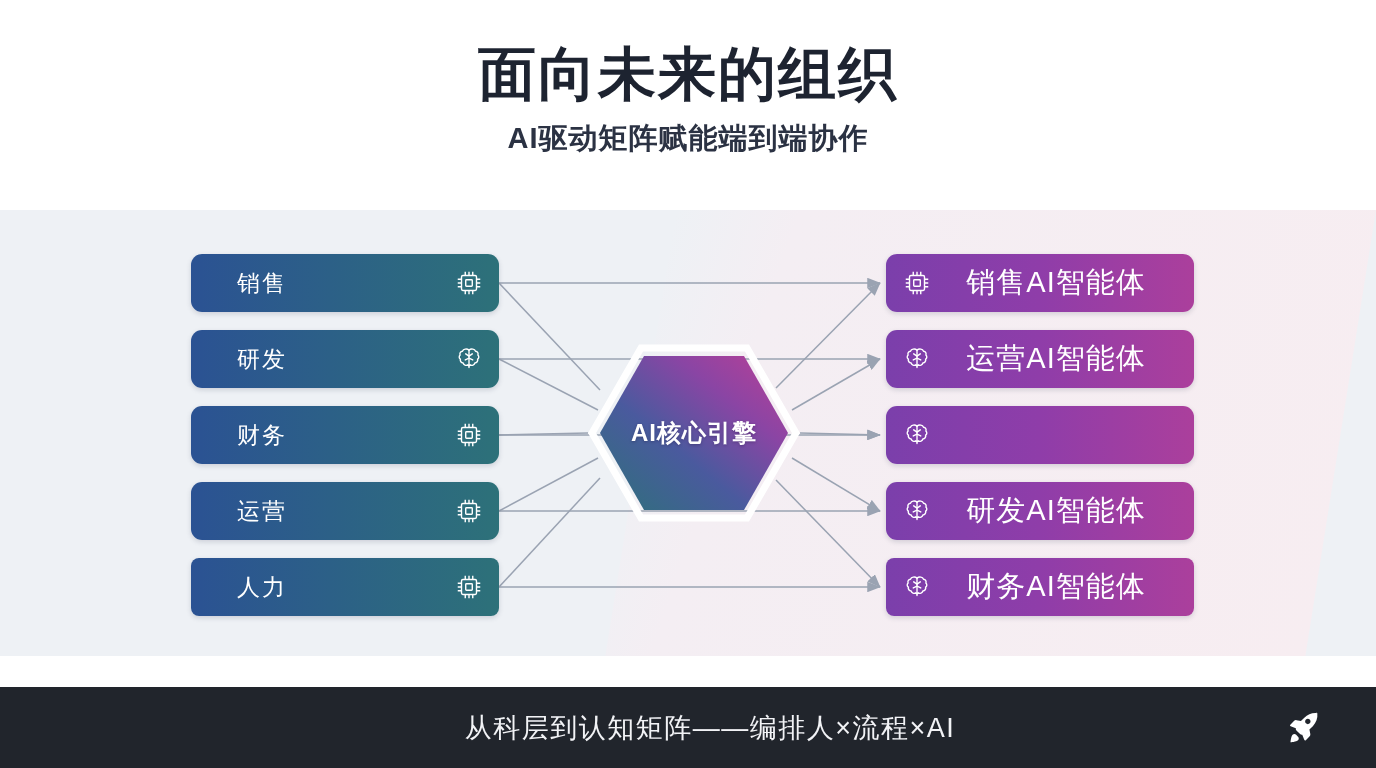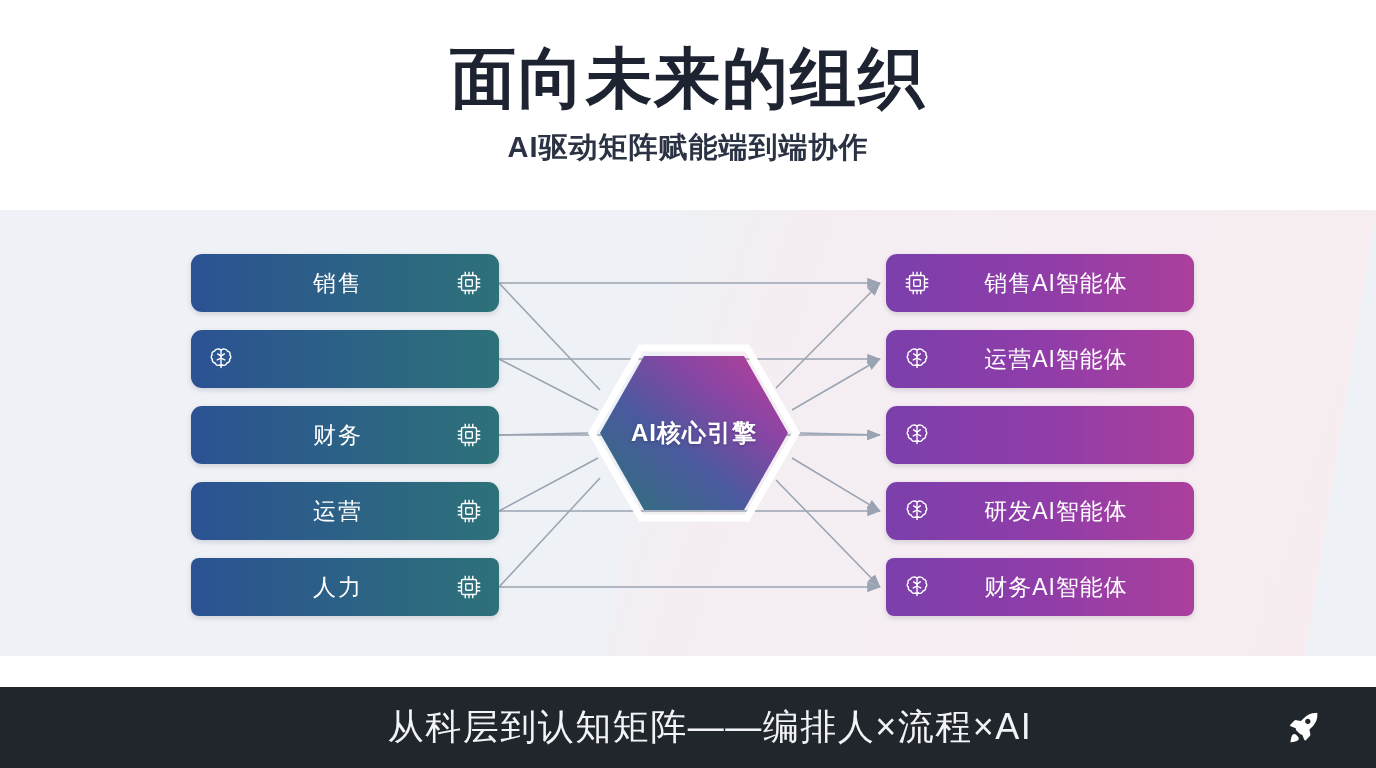--- a/index.html
+++ b/index.html
@@ -8,21 +8,21 @@
     background:#ffffff;
     font-family:"Liberation Sans", "DejaVu Sans", sans-serif;
     overflow:hidden;
   }
   .slide { position:relative; width:1376px; height:768px; background:#fff; }
 
   
   .header { position:absolute; left:0; top:0; width:1376px; height:210px;
             display:flex; flex-direction:column; align-items:center;
             justify-content:flex-start; padding-top:42px; background:#ffffff; }
-  .title { font-size:66px; font-weight:bold; color:#1d2330; letter-spacing:2px;
+  .title { font-size:58px; font-weight:bold; color:#1d2330; letter-spacing:2px;
            line-height:1.12; }
   .subtitle { margin-top:12px; font-size:29px; color:#2b3243; font-weight:700;
               letter-spacing:1px; }
 
   
   .canvas { position:absolute; left:0; top:210px; width:1376px; height:446px;
             background:#eef1f5; overflow:hidden; }
   .canvas-right-wash { position:absolute; top:0; right:0; width:700px; height:446px;
             background:linear-gradient(100deg, rgba(243,238,244,0) 0%, #f4eef3 16%, #f7edf1 100%);
             transform:skewX(-9deg); transform-origin:top right; }
@@ -39,42 +39,42 @@
 
   .card { position:relative; height:58px; border-radius:11px;
           display:flex; align-items:center;
           box-shadow:0 2px 5px rgba(40,50,80,.17); margin-bottom:18px; }
   .card:last-child { margin-bottom:0;border-radius:8px; }
 
   .card-left { background:linear-gradient(90deg,#2b5293 0%, #2c6087 45%, #2d7179 100%); }
   .card-right{ background:linear-gradient(90deg,#7b3fab 0%, #8f3da9 50%, #ab3f9c 100%); }
 
   .card-left .card-label {
-      flex:1; text-align:center; color:#fff; font-size:23px; letter-spacing:2px;
+      flex:1; text-align:left; color:#fff; font-size:23px; letter-spacing:2px;
       padding-left:46px; }
   .card-left .card-icon { width:60px; display:flex; align-items:center; justify-content:center; }
 
   .card-right .card-icon { width:62px; display:flex; align-items:center; justify-content:center; }
   .card-right .card-label {
-      flex:1; text-align:center; color:#fff; font-size:23px; letter-spacing:1px;
+      flex:1; text-align:center; color:#fff; font-size:29px; letter-spacing:1px;
       padding-right:30px; }
 
   .ico { display:block; }
 
   
   .hexwrap { position:absolute; left:588px; top:134px; width:212px; height:178px; }
   .hexlabel { position:absolute; left:0; top:0; width:212px; height:178px;
               display:flex; align-items:center; justify-content:center;
               color:#ffffff; font-size:24px; font-weight:bold; letter-spacing:1px;
               text-shadow:0 1px 3px rgba(30,20,60,.35); }
 
   
   .footer { position:absolute; left:0; top:687px; width:1376px; height:81px;
             background:#21252c; display:flex; align-items:center; }
-  .footer-text { flex:1; text-align:center; color:#f2f3f6; font-size:36px;
+  .footer-text { flex:1; text-align:center; color:#f2f3f6; font-size:27px;
                  letter-spacing:1.5px;margin-left:44px; }
   .footer-icon { position:absolute; right:48px; top:50%; transform:translateY(-50%);
                  width:48px; height:48px; display:flex; align-items:center; justify-content:center; }
 </style>
 </head>
 <body>
 
 <div class="slide">
 
   <div class="header">
@@ -122,20 +122,21 @@
           <span class="card-icon">
             <svg class="ico" width="30" height="30" viewBox="0 0 32 32" fill="none" stroke="#ffffff" stroke-width="1.5">
               <rect x="8" y="8" width="16" height="16" rx="1.5"></rect>
               <rect x="12.5" y="12.5" width="7" height="7" rx="0.8"></rect>
               <path d="M12 8V4M16 8V4M20 8V4M12 28v-4M16 28v-4M20 28v-4M8 12H4M8 16H4M8 20H4M28 12h-4M28 16h-4M28 20h-4"></path>
             </svg>
           </span>
         </div>
 
         <div class="card card-left">
+          <span class="card-label">研发</span>
           <span class="card-icon">
             <svg class="ico" width="30" height="30" viewBox="0 0 32 32" fill="none" stroke="#ffffff" stroke-width="1.5" stroke-linecap="round">
               <path d="M16 6.5c-2.4-2-6-1.2-7 1.2-2.2.3-3.2 2.3-2.5 4-1.4 1.3-1.2 3.5.3 4.5-.5 2 .9 3.9 2.9 4.1.6 2.1 3.1 3.1 5 2 .6.5 1.3.8 1.3.8"></path>
               <path d="M16 6.5c2.4-2 6-1.2 7 1.2 2.2.3 3.2 2.3 2.5 4 1.4 1.3 1.2 3.5-.3 4.5.5 2-.9 3.9-2.9 4.1-.6 2.1-3.1 3.1-5 2-.6.5-1.3.8-1.3.8"></path>
               <path d="M16 6.5V25"></path>
               <path d="M12.5 10.5 16 13M19.5 10.5 16 13M12 17l4-2M20 17l-4-2"></path>
             </svg>
           </span>
         </div>
 

